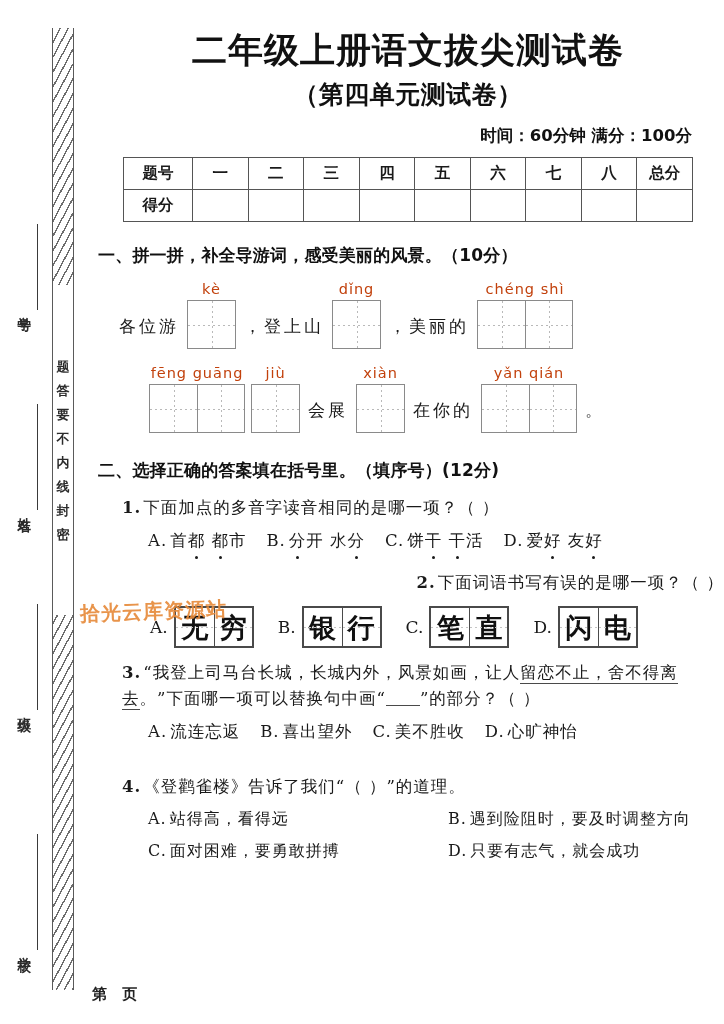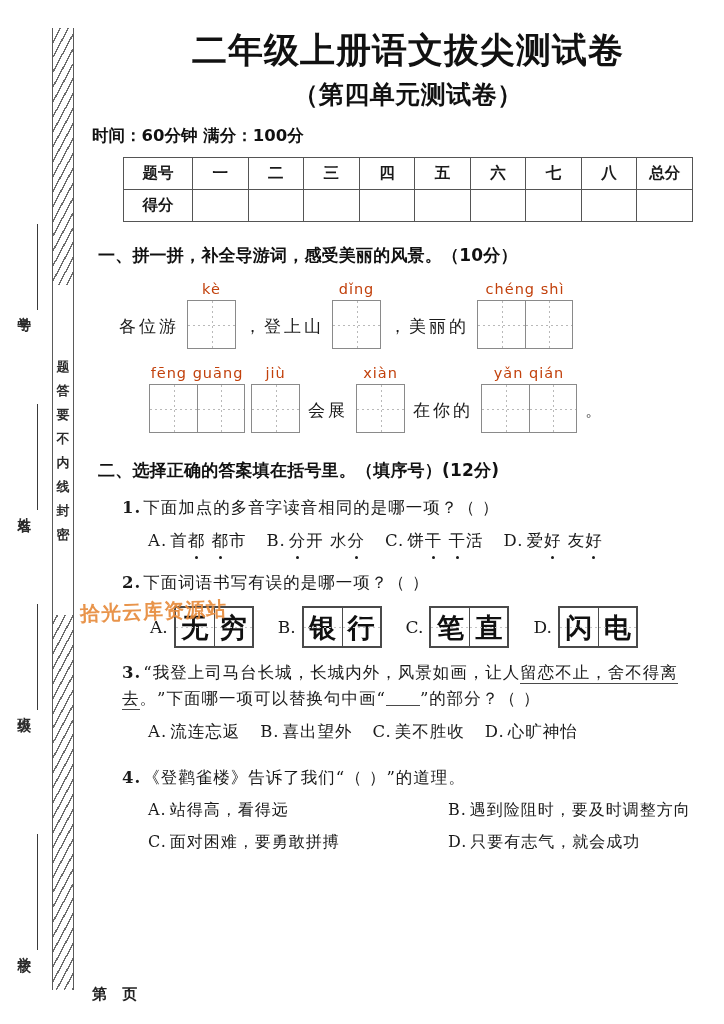--- a/index.html
+++ b/index.html
@@ -111,21 +111,21 @@
   .title-sub {
     text-align: center;
     font-family: "DejaVu Sans", "Liberation Sans", sans-serif;
     font-size: 25px;
     font-weight: 700;
     color: #111;
     margin-top: 8px;
     letter-spacing: 0.5px;
   }
   .exam-meta {
-    text-align: left;
+    text-align: right;
     font-family: "DejaVu Sans", "Liberation Sans", sans-serif;
     font-size: 16.5px;
     font-weight: 700;
     color: #111;
     margin-top: 14px;
     padding-right: 32px;
   }
 
   
   .score-table {
@@ -485,21 +485,21 @@
         <span class="q-num">1.</span><span>下面加点的多音字读音相同的是哪一项？（        ）</span>
       </div>
       <div class="q-opts" id="q1-options">
           <div class="opt"><span class="opt-letter">A.</span><span>首</span><span class="dotchar">都</span><span> </span><span class="dotchar">都</span><span>市</span></div>
           <div class="opt"><span class="opt-letter">B.</span><span class="dotchar">分</span><span>开 水</span><span class="dotchar">分</span></div>
           <div class="opt"><span class="opt-letter">C.</span><span>饼</span><span class="dotchar">干</span><span> </span><span class="dotchar">干</span><span>活</span></div>
           <div class="opt"><span class="opt-letter">D.</span><span>爱</span><span class="dotchar">好</span><span> 友</span><span class="dotchar">好</span></div>
         </div>
     </div>
 
-    <div class="q-item" style="margin-top:18px;">
+    <div class="q-item" style="margin-top:18px;text-align:right;">
       <div class="q-stem">
         <span class="q-num">2.</span><span>下面词语书写有误的是哪一项？（        ）</span>
       </div>
       <div class="hw-opts" id="q2-options">
           <div class="hw-opt">
             <span class="hw-letter">A.</span>
             <div class="hw-grid">
               <div class="hw-cell">无</div>
               <div class="hw-cell">穷</div>
             </div>
@@ -533,21 +533,21 @@
         <span class="q-num">3.</span><span>“我登上司马台长城，长城内外，风景如画，让人</span><span class="u-line">留恋不止，舍不</span><span class="u-line">得离去</span><span>。”下面哪一项可以替换句中画“</span><span class="blank-u"></span><span>”的部分？（        ）</span>
       </div>
       <div class="q-opts" id="q3-options">
           <div class="opt"><span class="opt-letter">A.</span><span>流连忘返</span></div>
           <div class="opt"><span class="opt-letter">B.</span><span>喜出望外</span></div>
           <div class="opt"><span class="opt-letter">C.</span><span>美不胜收</span></div>
           <div class="opt"><span class="opt-letter">D.</span><span>心旷神怡</span></div>
         </div>
     </div>
 
-    <div class="q-item" style="margin-top:22px;">
+    <div class="q-item" style="margin-top:31px;">
       <div class="q-stem">
         <span class="q-num">4.</span><span>《登鹳雀楼》告诉了我们“（        ）”的道理。</span>
       </div>
       <div class="q-opts-grid" id="q4-options">
           <div><span class="opt-letter">A.</span><span>站得高，看得远</span></div>
           <div><span class="opt-letter">B.</span><span>遇到险阻时，要及时调整方向</span></div>
           <div><span class="opt-letter">C.</span><span>面对困难，要勇敢拼搏</span></div>
           <div><span class="opt-letter">D.</span><span>只要有志气，就会成功</span></div>
         </div>
     </div>

